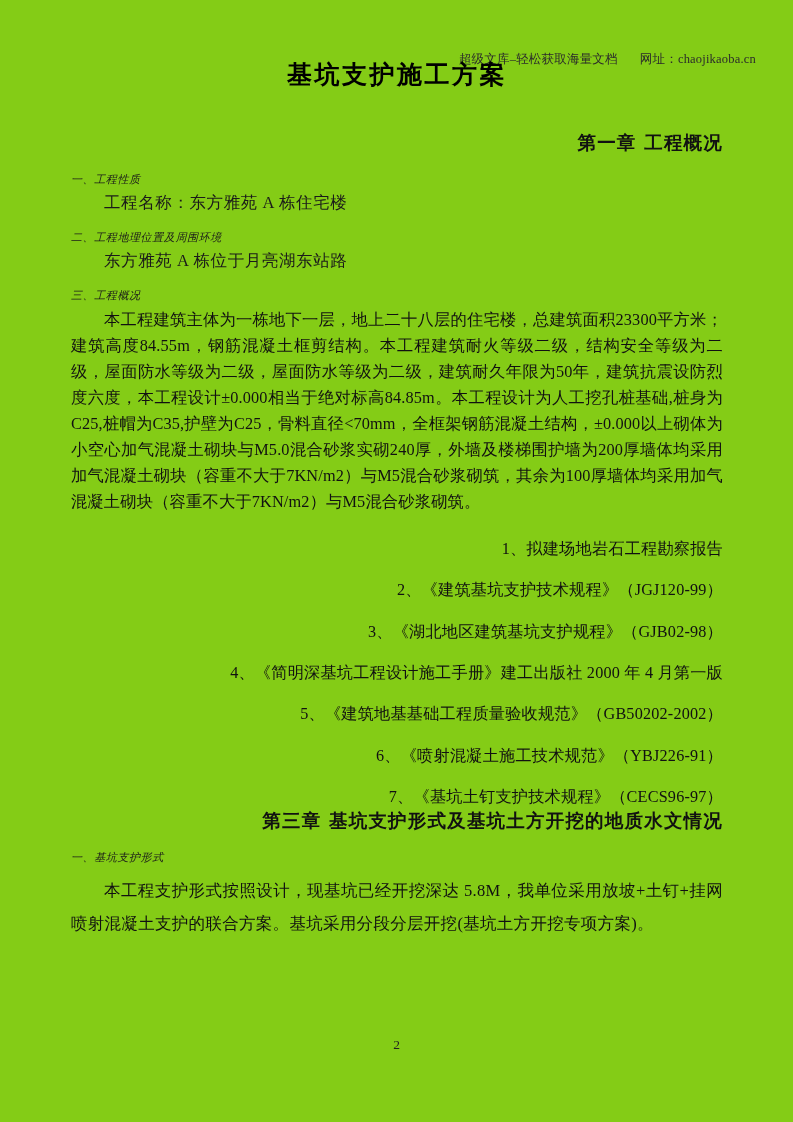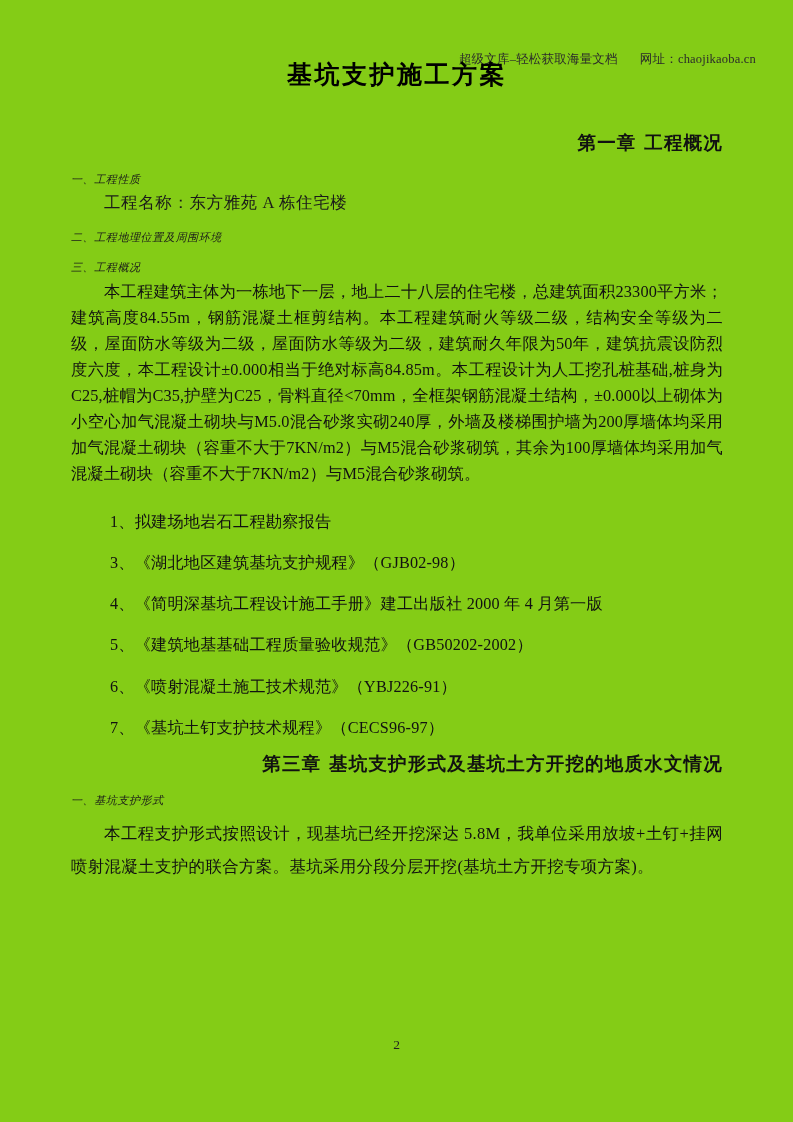--- a/index.html
+++ b/index.html
@@ -102,23 +102,24 @@
     word-break: break-all;
   }
   .body-para.loose {
     line-height: 2.0;
     font-size: 16.5px;
     letter-spacing: 0.3px;
     margin-top: 8px;
   }
 
   .ref-list {
-    margin: 12px;
+    margin: 0;
     padding: 0;
     list-style: none;
+    text-align: right;
   }
   .ref-list li {
     padding-left: 27px;
     margin-top: 17px;
     font-size: 16.2px;
     line-height: 1.5;
     letter-spacing: 0.2px;
     color: #111;
   }
   .ref-list li:first-child { margin-top: 22px; }
@@ -146,27 +147,29 @@
   <div class="content">
 
     <h1 class="doc-title">基坑支护施工方案</h1>
 
     <div class="chapter-heading ch1">第一章  工程概况</div>
 
     <div class="sec-head">一、工程性质</div>
     <div class="sub-line">工程名称：东方雅苑 A 栋住宅楼</div>
 
     <div class="sec-head tight">二、工程地理位置及周围环境</div>
+    <div class="sub-line">东方雅苑 A 栋位于月亮湖东站路</div>
 
     <div class="sec-head tight">三、工程概况</div>
     <p class="body-para">本工程建筑主体为一栋地下一层，地上二十八层的住宅楼，总建筑面积23300平方米；建筑高度84.55m，钢筋混凝土框剪结构。本工程建筑耐火等级二级，结构安全等级为二级，屋面防水等级为二级，屋面防水等级为二级，建筑耐久年限为50年，建筑抗震设防烈度六度，本工程设计±0.000相当于绝对标高84.85m。本工程设计为人工挖孔桩基础,桩身为C25,桩帽为C35,护壁为C25，骨料直径&lt;70mm，全框架钢筋混凝土结构，±0.000以上砌体为小空心加气混凝土砌块与M5.0混合砂浆实砌240厚，外墙及楼梯围护墙为200厚墙体均采用加气混凝土砌块（容重不大于7KN/m2）与M5混合砂浆砌筑，其余为100厚墙体均采用加气混凝土砌块（容重不大于7KN/m2）与M5混合砂浆砌筑。</p>
 
 
     <ul class="ref-list">
       <li>1、拟建场地岩石工程勘察报告</li>
+      <li>2、《建筑基坑支护技术规程》（JGJ120-99）</li>
       <li>3、《湖北地区建筑基坑支护规程》（GJB02-98）</li>
       <li>4、《简明深基坑工程设计施工手册》建工出版社 2000 年 4 月第一版</li>
       <li>5、《建筑地基基础工程质量验收规范》（GB50202-2002）</li>
       <li>6、《喷射混凝土施工技术规范》（YBJ226-91）</li>
       <li>7、《基坑土钉支护技术规程》（CECS96-97）</li>
     </ul>
 
     <div class="chapter-heading ch3">第三章  基坑支护形式及基坑土方开挖的地质水文情况</div>
 
     <div class="sec-head">一、基坑支护形式</div>

